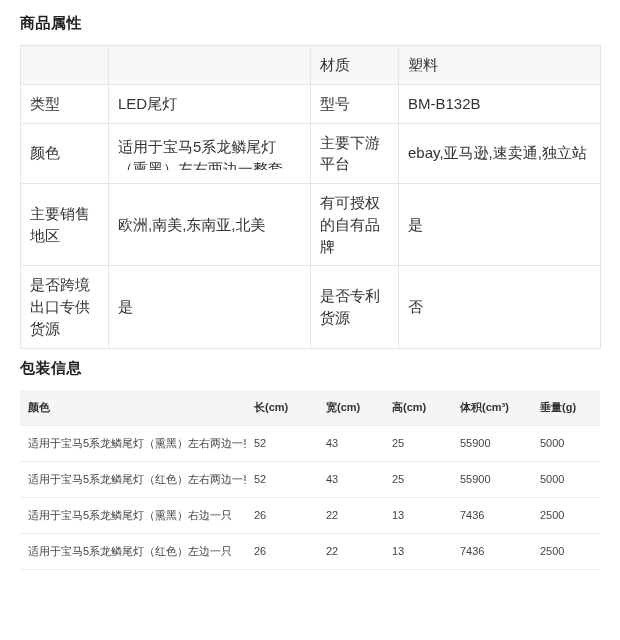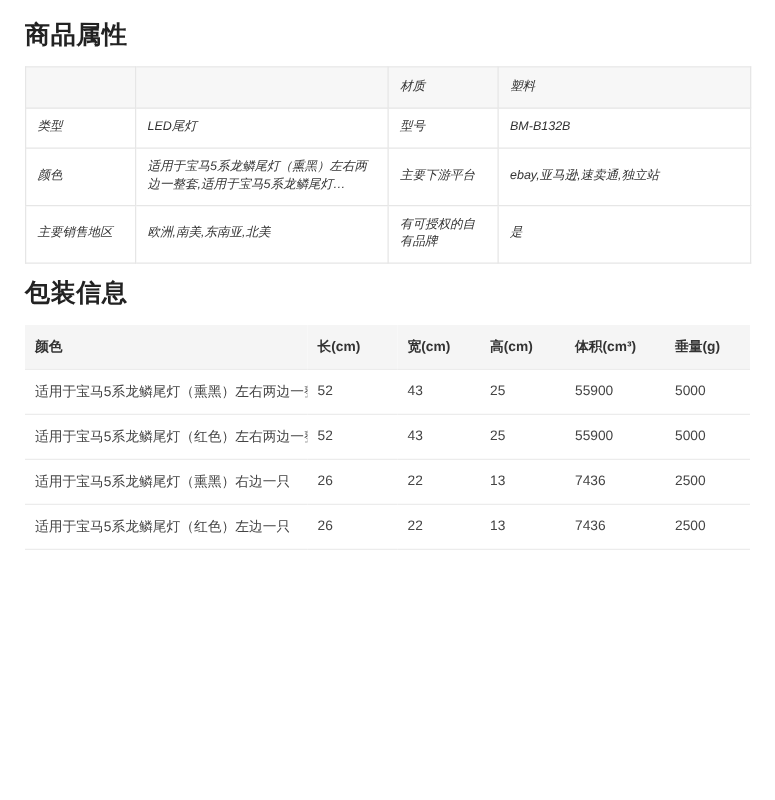--- a/index.html
+++ b/index.html
@@ -13,32 +13,31 @@
     font-family: "Liberation Sans", sans-serif;
     color: #333333;
     overflow: hidden;
   }
   .page {
     width: 620px;
     box-sizing: border-box;
     padding: 0 20px;
   }
   .section-title {
-    font-size: 20px;
+    font-size: 15px;
     font-weight: bold;
     color: #222222;
     margin: 14px 0 12px 0;
     letter-spacing: 0.5px;
   }
   table.attr {
     width: 580px;
     border-collapse: collapse;
     table-layout: fixed;
-    font-size: 10px;
-    font-style: italic;
+    font-size: 15px;
   }
   table.attr td {
     border: 1px solid #e6e6e6;
     padding: 8px 9px;
     vertical-align: middle;
     line-height: 1.45;
     color: #333333;
     word-break: break-all;
   }
   table.attr tr.head td {
@@ -129,20 +128,26 @@
             </td>
           <td class="k">主要下游平台</td>
           <td>ebay,亚马逊,速卖通,独立站</td>
         </tr>
         <tr>
           <td class="k">主要销售地区</td>
           <td>欧洲,南美,东南亚,北美</td>
           <td class="k">有可授权的自有品牌</td>
           <td>是</td>
         </tr>
+        <tr>
+          <td class="k">是否跨境出口专供货源</td>
+          <td>是</td>
+          <td class="k">是否专利货源</td>
+          <td>否</td>
+        </tr>
       </tbody>
     </table>
   </div>
 
   <div class="section-title" style="margin-top:10px;">包装信息</div>
 
   <div class="pack-wrap">
     <table class="pack">
       <colgroup>
           <col class="p1">

